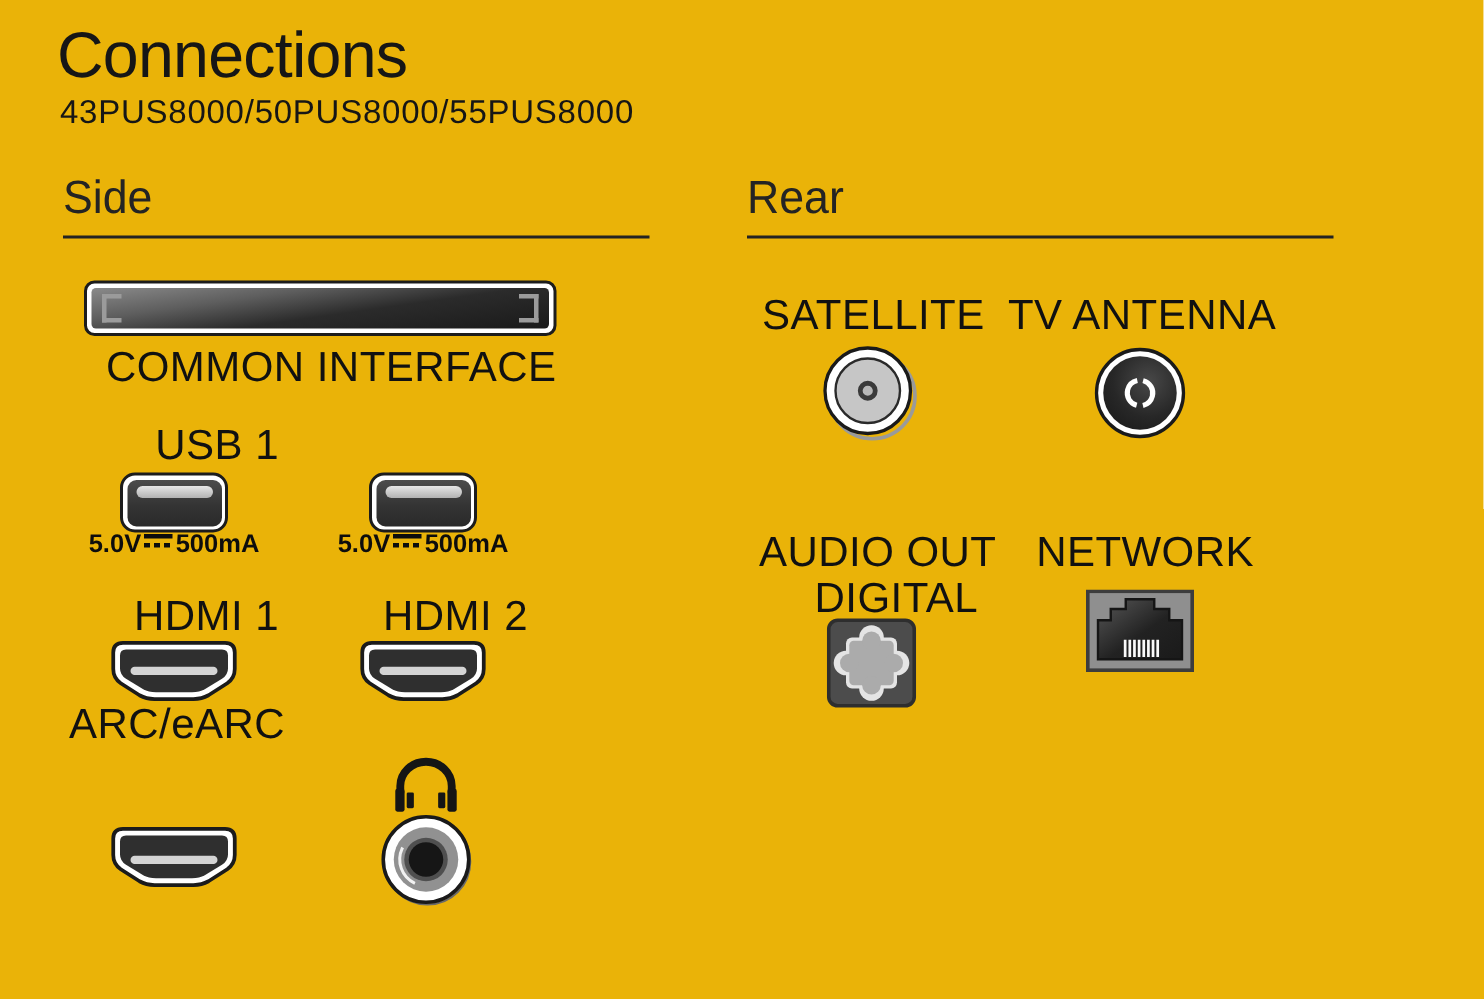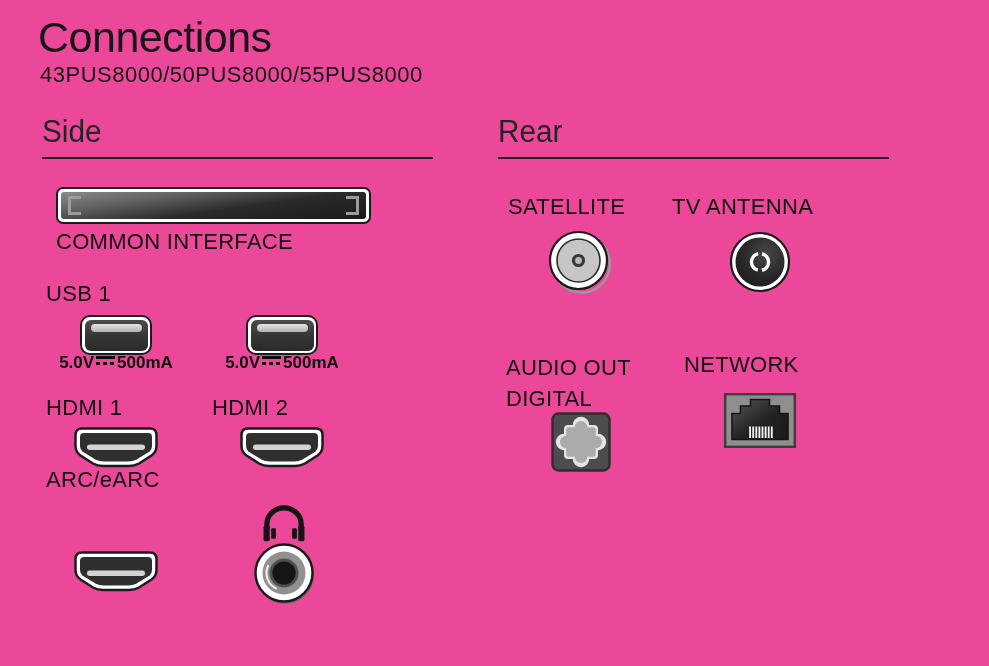--- a/index.html
+++ b/index.html
@@ -1,25 +1,25 @@
 <!DOCTYPE html>
 <html><head>
 <meta charset="utf-8">
 <style>
   html,body{margin:0;padding:0;background:#fff;}
   #page{
-    position:relative;width:989px;height:666px;background:#ec4899;overflow:hidden;
+    position:relative;width:989px;height:666px;background:#eab308;overflow:hidden;
     font-family:"Liberation Sans",sans-serif;color:#161616;
   }
   .abs{position:absolute;}
   .doc-title{font-size:43px;font-weight:500;letter-spacing:-0.5px;line-height:1;}
   .doc-subtitle{font-size:22px;font-weight:400;letter-spacing:0.5px;line-height:1;}
   .sec-heading{font-size:31px;font-weight:300;color:#242424;line-height:1;transform:scaleX(.96);transform-origin:left;}
   .sec-line{height:2px;background:#232323;}
-  .port-label{font-size:22px;letter-spacing:0.3px;text-align:left;white-space:nowrap;line-height:1.15;color:#111;}
+  .port-label{font-size:28px;letter-spacing:0.3px;text-align:right;white-space:nowrap;line-height:1.15;color:#111;}
   .port-label.two-line{line-height:31px;}
   .power-label{font-size:17px;font-weight:700;display:flex;align-items:flex-start;justify-content:center;white-space:nowrap;color:#0d0d0d;}
   
   .dc-icon{position:relative;display:inline-block;width:21px;height:15px;margin:0 1px;}
   .dc-icon::before{content:"";position:absolute;left:1px;right:1px;top:3px;height:3px;background:#0d0d0d;}
   .dc-icon::after{content:"";position:absolute;left:1px;right:1px;top:9px;height:3px;
     background:repeating-linear-gradient(90deg,#0d0d0d 0 4px,transparent 4px 6.8px);}
   
   .ci-outer{box-sizing:border-box;width:315px;height:37px;border:2.5px solid #1c1c1c;border-radius:7px;background:#fff;padding:3px;}
   .ci-inner{position:relative;width:100%;height:100%;border-radius:3px;overflow:hidden;

